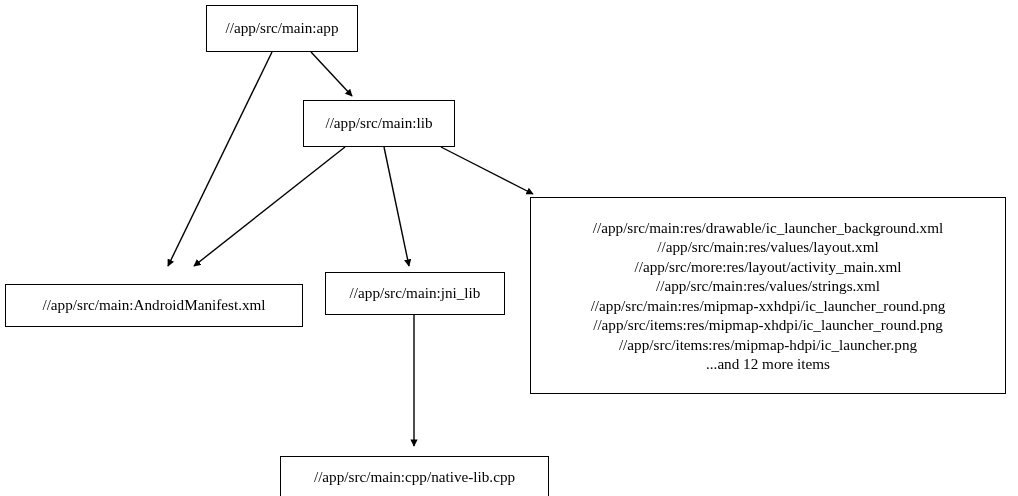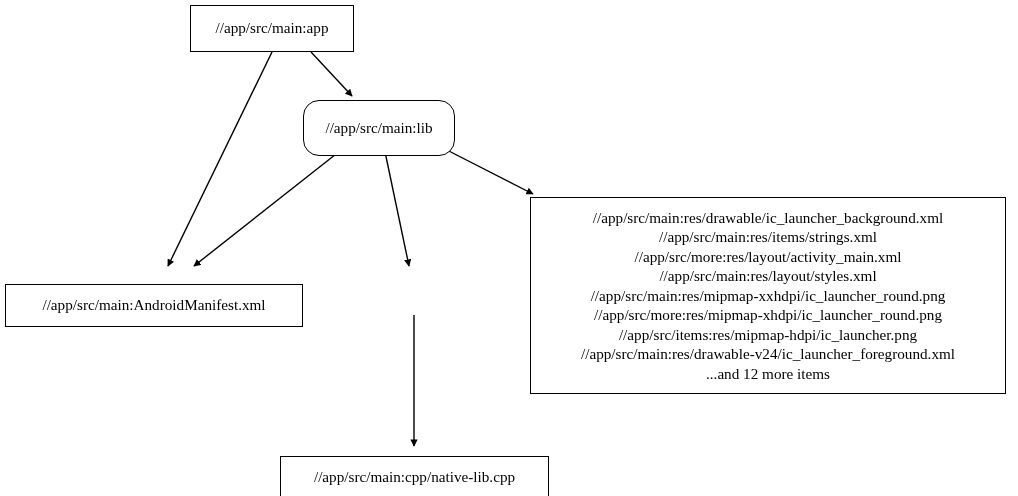--- a/index.html
+++ b/index.html
@@ -55,22 +55,22 @@
   }
   .node-multiline .node-line {
     display: block;
     white-space: nowrap;
     font-size: 15.2px;
     line-height: 19.5px;
     text-align: center;
   }
 
   
-  #node-app            { left: 190px;  top: 5px;   width: 164px; height: 47px; }
-  #node-lib            { left: 303px;  top: 100px; width: 152px; height: 56px; border-radius: 16px; }
+  #node-app            { left: 206px;  top: 5px;   width: 152px; height: 47px; }
+  #node-lib            { left: 303px;  top: 100px; width: 152px; height: 47px; }
   #node-manifest       { left: 5px;    top: 284px; width: 298px; height: 43px; }
   #node-jni-lib        { left: 325px;  top: 272px; width: 180px; height: 43px; }
   #node-resources      { left: 530px;  top: 197px; width: 476px; height: 197px; }
   #node-native-lib     { left: 280px;  top: 456px; width: 269px; height: 43px; }
 </style>
 </head>
 <body>
 
 <div id="graph">
 
@@ -111,31 +111,33 @@
   </div>
 
   <div class="node" id="node-lib">
     <span class="node-label">//app/src/main:lib</span>
   </div>
 
   <div class="node" id="node-manifest">
     <span class="node-label">//app/src/main:AndroidManifest.xml</span>
   </div>
 
+  <div class="node" id="node-jni-lib">
+    <span class="node-label">//app/src/main:jni_lib</span>
+  </div>
 
   <div class="node node-multiline" id="node-resources">
     <div class="node-label" id="resources-lines">
         <span class="node-line">//app/src/main:res/drawable/ic_launcher_background.xml</span>
-        <span class="node-line">//app/src/main:res/items/strings.xml</span>
+        <span class="node-line">//app/src/main:res/values/layout.xml</span>
         <span class="node-line">//app/src/more:res/layout/activity_main.xml</span>
-        <span class="node-line">//app/src/main:res/layout/styles.xml</span>
+        <span class="node-line">//app/src/main:res/values/strings.xml</span>
         <span class="node-line">//app/src/main:res/mipmap-xxhdpi/ic_launcher_round.png</span>
-        <span class="node-line">//app/src/more:res/mipmap-xhdpi/ic_launcher_round.png</span>
+        <span class="node-line">//app/src/items:res/mipmap-xhdpi/ic_launcher_round.png</span>
         <span class="node-line">//app/src/items:res/mipmap-hdpi/ic_launcher.png</span>
-        <span class="node-line">//app/src/main:res/drawable-v24/ic_launcher_foreground.xml</span>
         <span class="node-line">...and 12 more items</span>
       </div>
   </div>
 
   <div class="node" id="node-native-lib">
     <span class="node-label">//app/src/main:cpp/native-lib.cpp</span>
   </div>
 
 </div>
 

